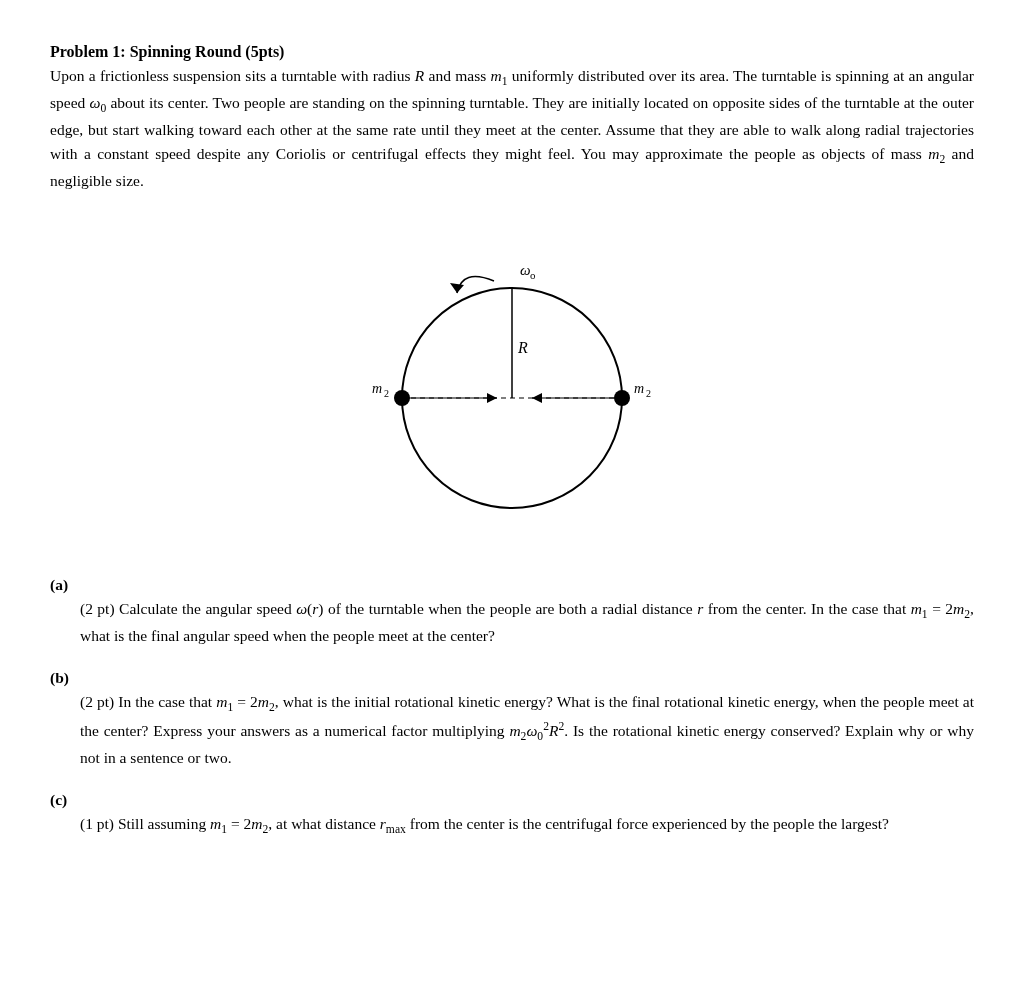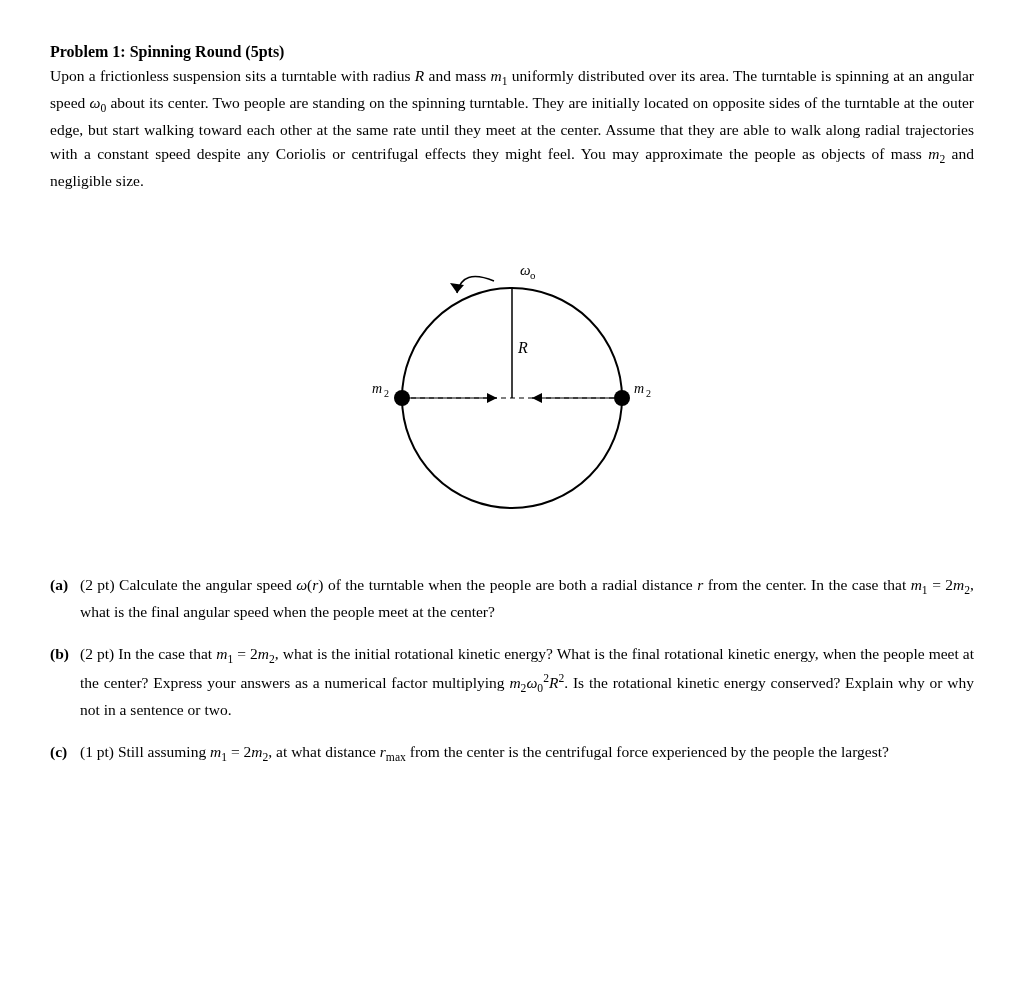--- a/index.html
+++ b/index.html
@@ -44,20 +44,21 @@
       line-height: 1.55;
       text-align: justify;
     }
     .part-label {
       font-weight: bold;
       min-width: 30px;
       flex-shrink: 0;
     }
     .part-content {
       flex: 1;
+      margin-top: 24px;
     }
     sub { font-size: 0.75em; }
     sup { font-size: 0.75em; }
   </style>
 </head>
 <body>
 
 <div>
   <span class="problem-title">
     <span><b>Problem 1:</b></span>

